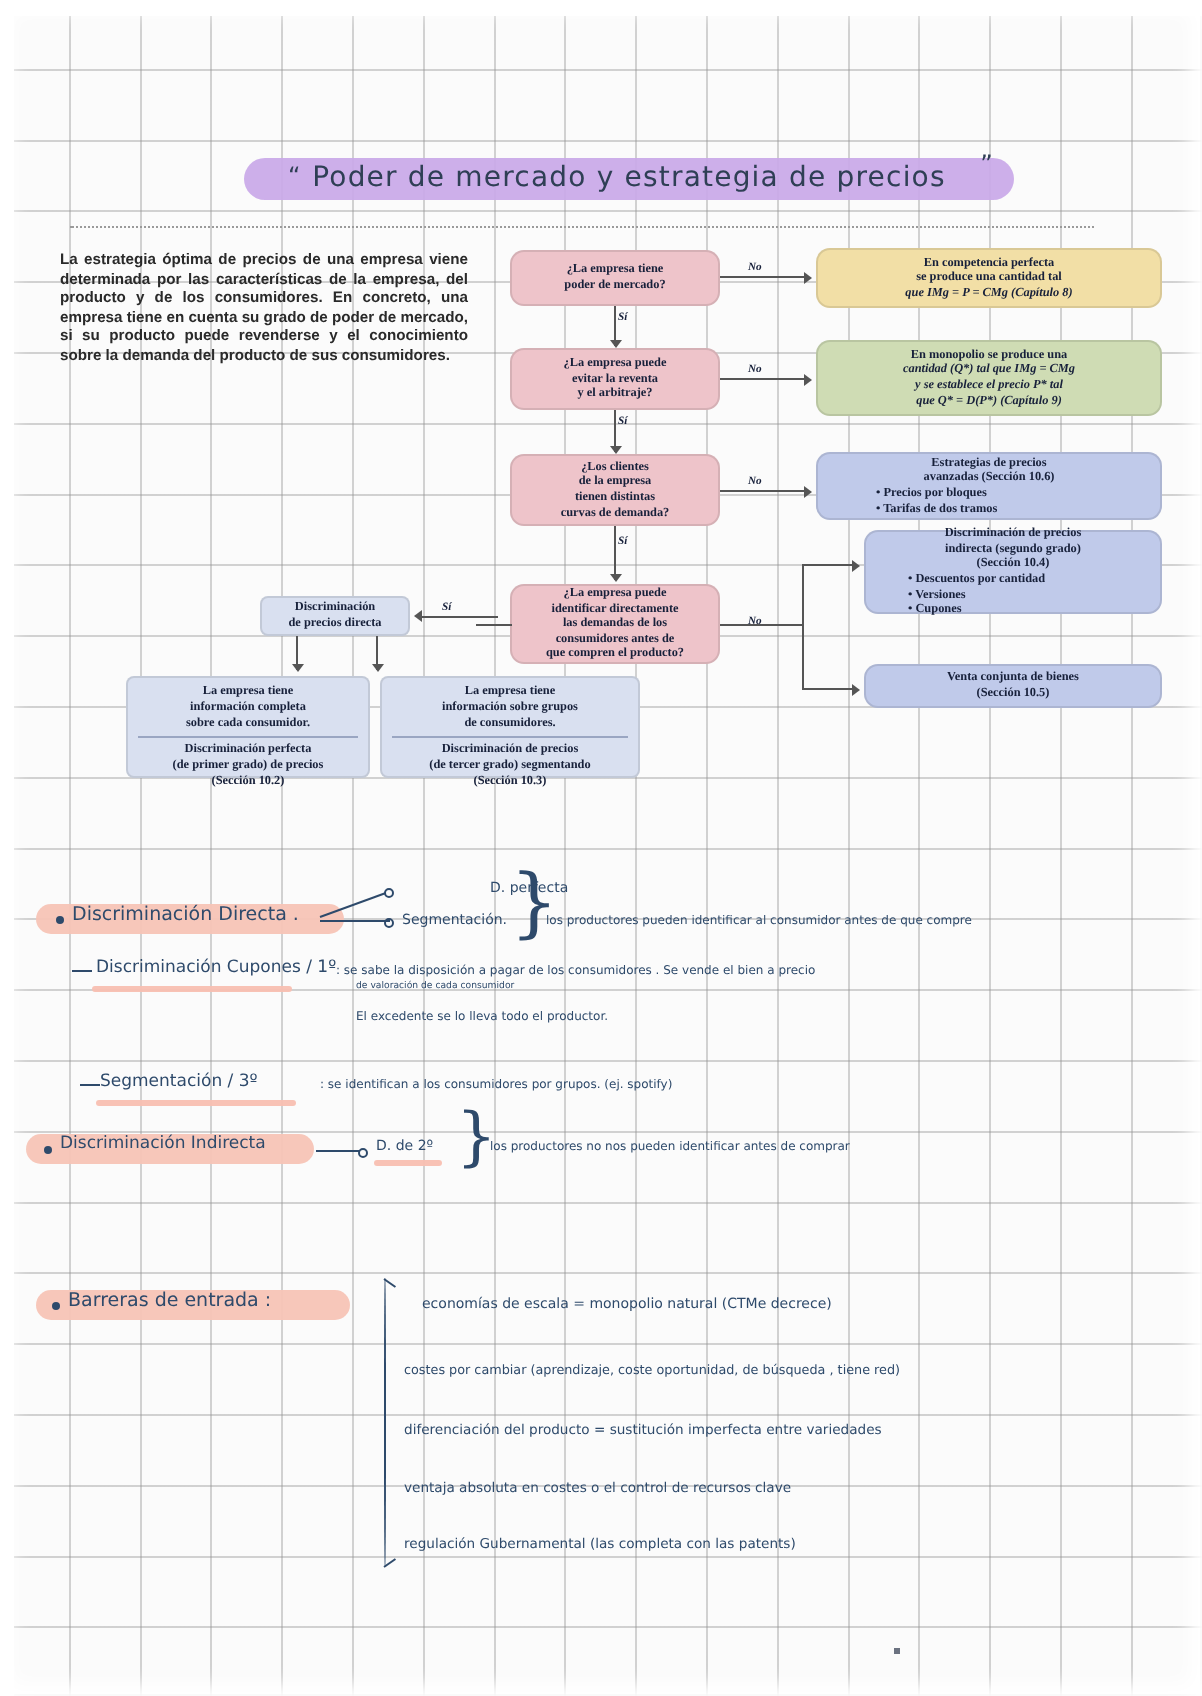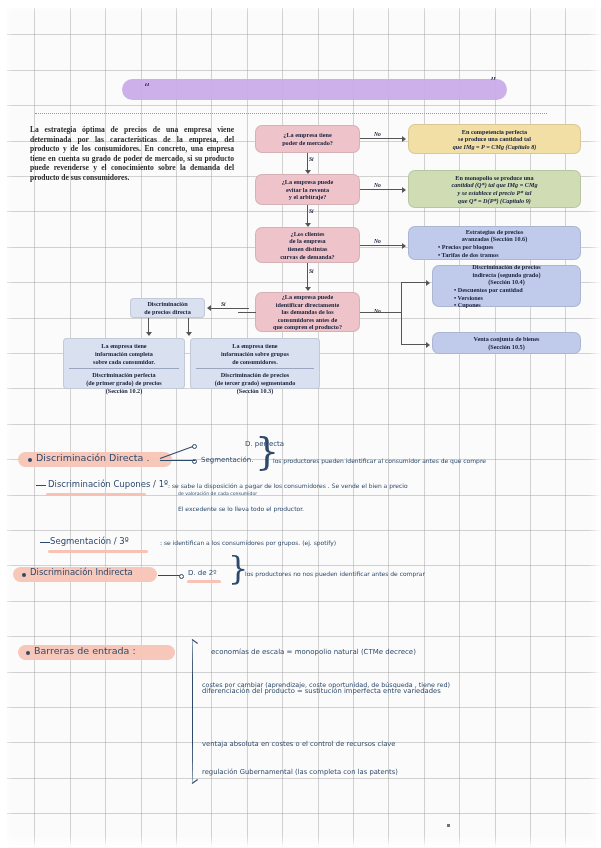--- a/index.html
+++ b/index.html
@@ -55,21 +55,21 @@
 
   
   #dotline{
     position:absolute;left:35px;top:113px;width:512px;height:0;
     border-top:1px dotted #9a9a9a;
   }
 
   
   #para{
     position:absolute;left:30px;top:125px;width:204px;
-    font-family:Liberation Serif, serif;
+    font-family:Liberation Sans, sans-serif;
     font-size:7.6px;line-height:9.6px;
     color:#2a2a2a;text-align:justify;font-weight:700;
   }
 
   
   #chart{position:absolute;left:250px;top:120px;width:340px;height:275px;}
   .node{
     position:absolute;border-radius:7px;
     font-family:"Liberation Serif", serif;
     font-weight:700;font-size:6.2px;line-height:7.6px;
@@ -123,20 +123,21 @@
 </head>
 <body>
 
 <div id="page">
   <div class="top-white"></div>
   <div class="left-white"></div>
 
   <div id="subtitle-hl"></div>
   <div id="subtitle-text">
     <span class="qmark" style="left:22px;top:-1px">“</span>
+    <span>Poder de mercado y estrategia de precios</span>
     <span class="qmark" style="right:10px;top:-7px">”</span>
   </div>
 
   <div id="dotline"></div>
 
   <div id="para">La estrategia óptima de precios de una empresa viene determinada por las características de la empresa, del producto y de los consumidores. En concreto, una empresa tiene en cuenta su grado de poder de mercado, si su producto puede revenderse y el conocimiento sobre la demanda del producto de sus consumidores.</div>
 
   <div id="chart">
 
     <div class="node q" style="left:5px;top:5px;width:105px;height:28px;">
@@ -302,18 +303,18 @@
   <div class="hl-pink" style="left:18px;top:645px;width:157px;height:15px;"></div>
   <div class="bul-dot" style="left:26px;top:651px;"></div>
   <div class="note md" style="left:34px;top:645px;">Barreras de entrada :</div>
 
   <div class="stroke" style="left:192px;top:639px;height:144px;border-radius:40%;"></div>
   <div class="line" style="left:192px;top:639px;width:7px;transform:rotate(35deg);transform-origin:left center;"></div>
   <div class="line" style="left:192px;top:783px;width:7px;transform:rotate(-35deg);transform-origin:left center;"></div>
 
   <div class="note xs" style="left:211px;top:648px;font-size:7px;">economías de escala = monopolio natural   (CTMe decrece)</div>
   <div class="note xs" style="left:202px;top:681px;font-size:6.4px;">costes por cambiar  (aprendizaje, coste oportunidad, de búsqueda , tiene red)</div>
-  <div class="note xs" style="left:202px;top:687px;font-size:6.8px;">diferenciación del producto = sustitución imperfecta entre variedades</div>
+  <div class="note xs" style="left:202px;top:711px;font-size:6.8px;">diferenciación del producto = sustitución imperfecta entre variedades</div>
   <div class="note xs" style="left:202px;top:740px;font-size:6.8px;">ventaja absoluta en costes o el control de recursos clave</div>
   <div class="note xs" style="left:202px;top:768px;font-size:6.8px;">regulación Gubernamental  (las completa con las patents)</div>
 
   <div id="tinymark"></div>
 </div>
 
 </body></html>

